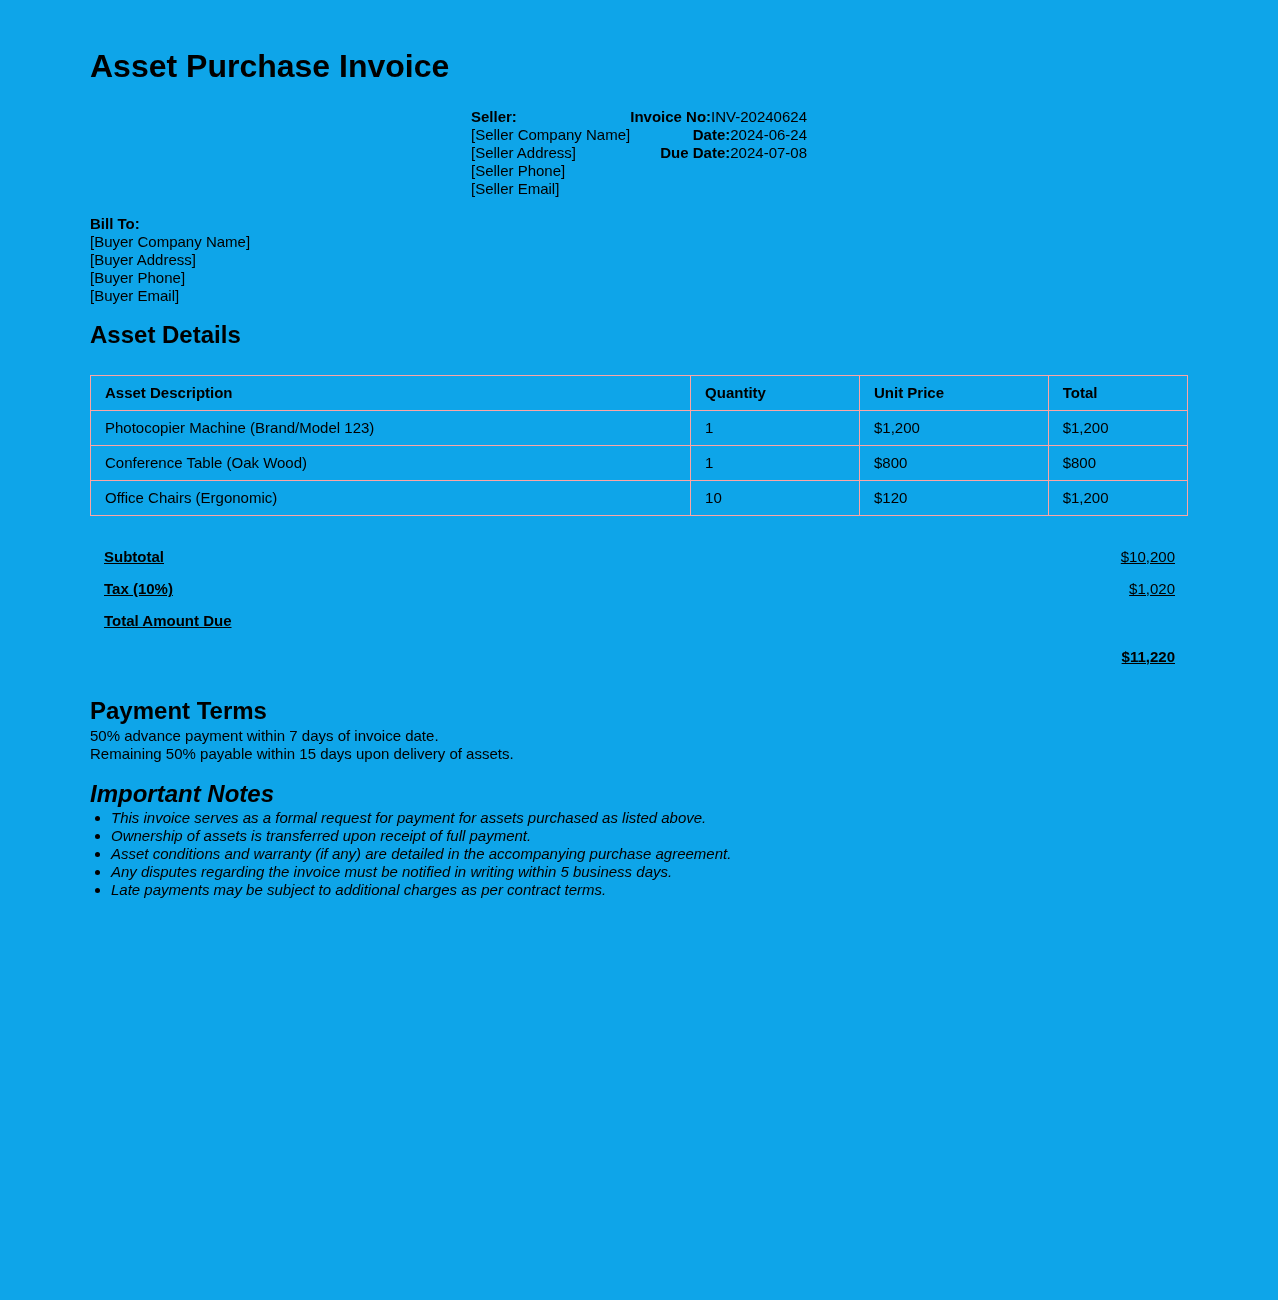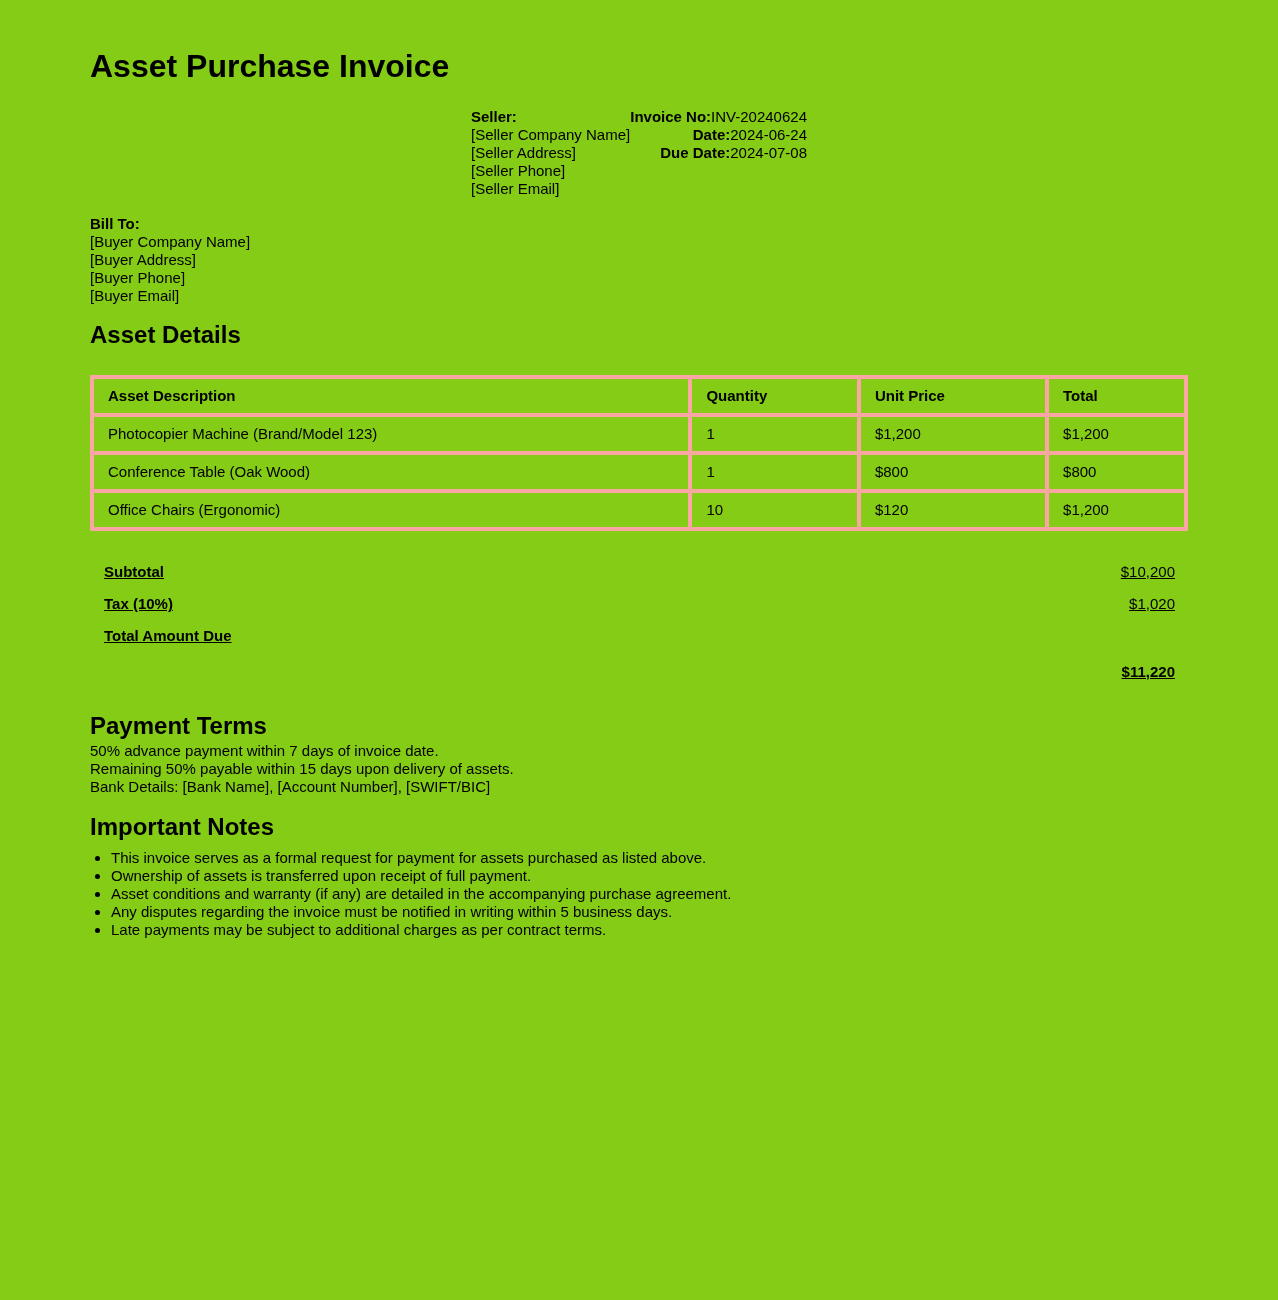--- a/index.html
+++ b/index.html
@@ -7,21 +7,21 @@
     font-family: "Liberation Sans", sans-serif;
     font-size: 15px;
     line-height: 18px;
     color: #000000;
   }
   .page {
     width: 1278px;
     height: 1300px;
     box-sizing: border-box;
     padding: 48px 90px 0 90px;
-    background: #84cc16;
+    background: #0ea5e9;
     overflow: hidden;
   }
   h1.doc-title {
     font-size: 32px;
     line-height: 37px;
     font-weight: bold;
     margin: 0 0 23px 0;
   }
   .parties-row {
     display: flex;
@@ -35,29 +35,29 @@
   .invoice-meta .meta-label { font-weight: bold; }
   .invoice-meta .meta-value { }
   .bill-to-block { margin-top: 17px; }
   h2.section-heading {
     font-size: 24px;
     line-height: 28px;
     font-weight: bold;
   }
   h2.heading-assets   { margin: 16px 0 26px 0; }
   h2.heading-payment  { margin: 24px 0 2px 0; }
-  h2.heading-notes    { margin: 17px 0 8px 0; }
+  h2.heading-notes    { margin: 17px 0 1px 0; font-style: italic; }
   table.asset-table {
     width: 100%;
     border-collapse: collapse;
     table-layout: fixed;
   }
   table.asset-table th,
   table.asset-table td {
-    border: 4px solid #fca5a5;
+    border: 1px solid #fca5a5;
     padding: 8px 14px;
     text-align: left;
     font-size: 15px;
     line-height: 18px;
     overflow: hidden;
   }
   table.asset-table th { font-weight: bold; }
   col.col-desc  { width: 54.7%; }
   col.col-qty   { width: 15.4%; }
   col.col-price { width: 17.2%; }
@@ -68,20 +68,21 @@
     justify-content: space-between;
     padding: 7px 13px 7px 14px;
     text-decoration: underline;
   }
   .summary-row .summary-label { font-weight: bold; }
   .summary-row.total-row .summary-value { font-weight: bold; margin-top: 36px; }
   .payment-lines div { white-space: nowrap; }
   ul.notes-list {
     margin: 0;
     padding: 0 0 0 21px;
+    font-style: italic;
   }
   ul.notes-list li {
     margin: 0;
     line-height: 18px;
   }
 </style>
 </head>
 <body>
 
 <div class="page">
@@ -169,21 +170,20 @@
       <span class="summary-label">Total Amount Due</span>
       <span class="summary-value">$11,220</span>
     </div>
   </div>
 
   <h2 class="section-heading heading-payment">Payment Terms</h2>
 
   <div class="payment-lines">
     <div>50% advance payment within 7 days of invoice date.</div>
     <div>Remaining 50% payable within 15 days upon delivery of assets.</div>
-    <div>Bank Details: [Bank Name], [Account Number], [SWIFT/BIC]</div>
   </div>
 
   <h2 class="section-heading heading-notes">Important Notes</h2>
 
   <ul class="notes-list">
     <li>This invoice serves as a formal request for payment for assets purchased as listed above.</li>
     <li>Ownership of assets is transferred upon receipt of full payment.</li>
     <li>Asset conditions and warranty (if any) are detailed in the accompanying purchase agreement.</li>
     <li>Any disputes regarding the invoice must be notified in writing within 5 business days.</li>
     <li>Late payments may be subject to additional charges as per contract terms.</li>

